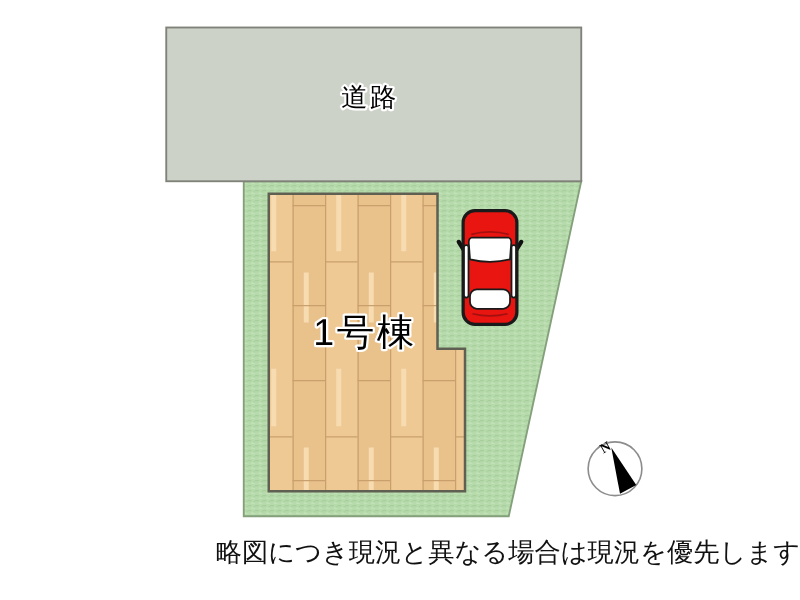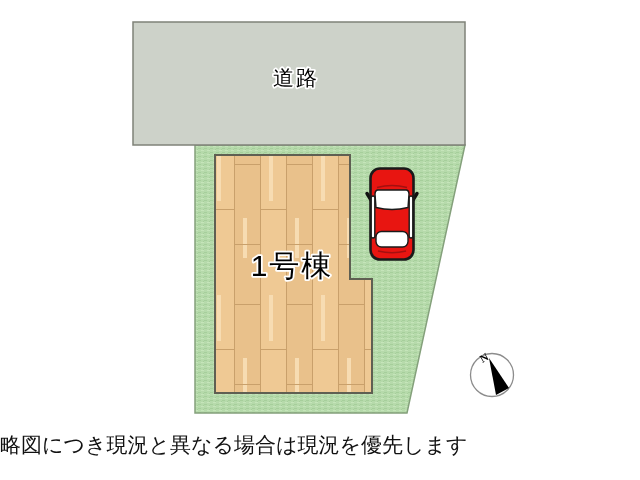--- a/index.html
+++ b/index.html
@@ -26,23 +26,23 @@
   .road-label{
     font-family:"Liberation Sans",sans-serif;font-size:21px;letter-spacing:2px;
   }
   .building-label{
     font-family:"Liberation Sans",sans-serif;font-size:30px;letter-spacing:2px;
   }
   .compass-n{
     font-family:"Liberation Serif",serif;font-size:11px;font-weight:bold;fill:#000;
   }
   .caption{
-    position:absolute;left:0;top:431px;width:640px;text-align:left;
+    position:absolute;left:0;top:431px;width:640px;text-align:right;
     font-size:21px;line-height:28px;color:#111111;
-    font-family:Liberation Sans, sans-serif;
+    font-family:Liberation Mono, monospace;
   }
 </style>
 </head>
 <body>
 
 <svg class="plan-svg" width="640" height="480" viewBox="0 0 640 480">
   <defs>
     <pattern id="grass" width="6" height="4" patternUnits="userSpaceOnUse">
       <rect width="6" height="4" fill="#b6daab"></rect>
       <rect x="0" y="0" width="3" height="1" fill="#a6cf9b"></rect>

